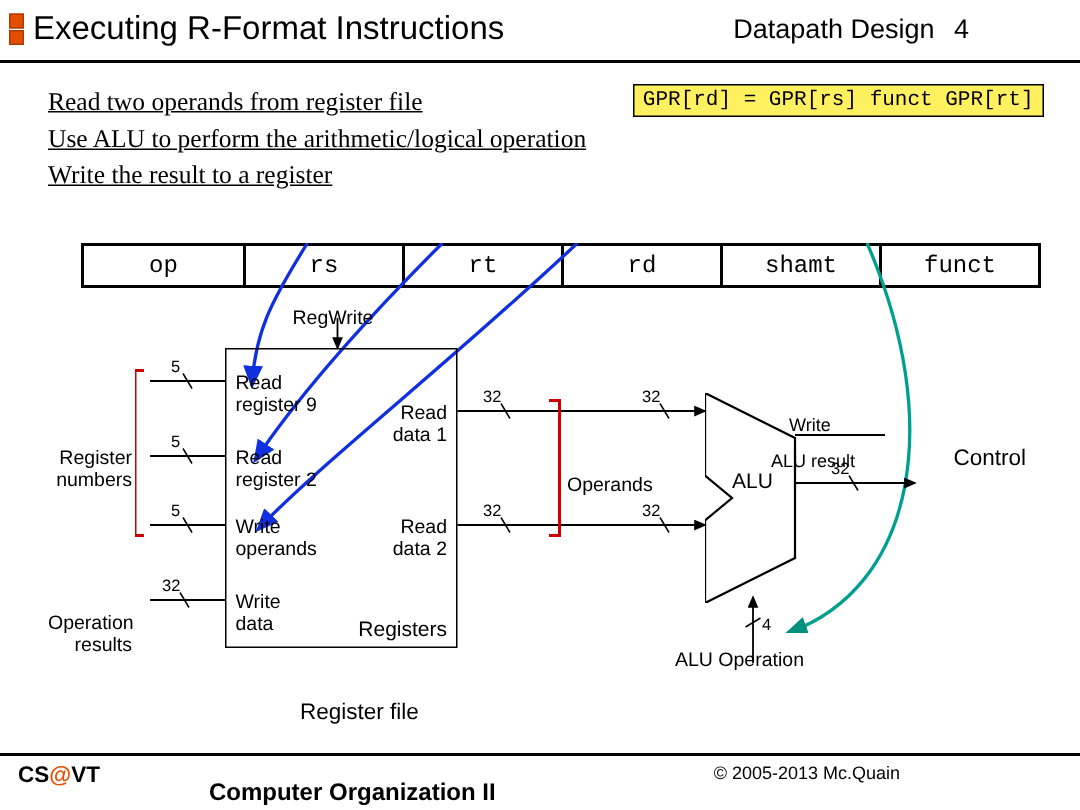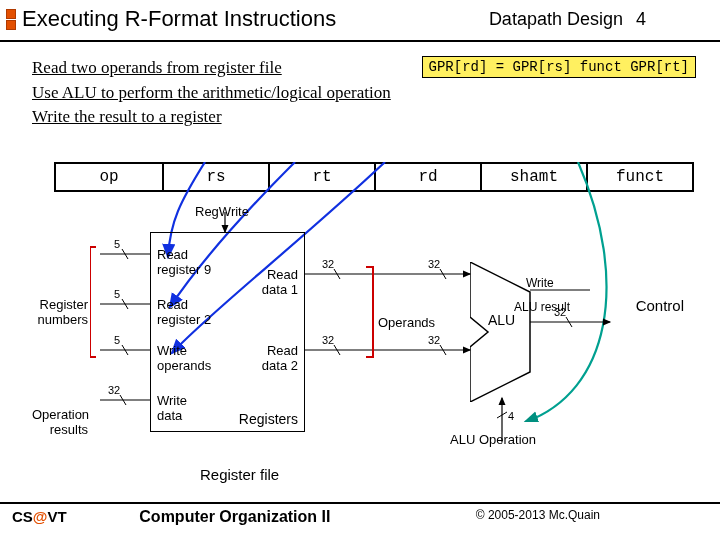--- a/index.html
+++ b/index.html
@@ -65,21 +65,21 @@
   .regwrite { position: absolute; left: 105px; top: -8px; font-size: 13px; font-family: Arial, sans-serif; }
 
   .wire { stroke: #000; stroke-width: 1.2; fill: none; }
   .tick { stroke: #000; stroke-width: 1; }
   .wlbl { font-size: 11px; font-family: Arial, sans-serif; }
 
   .ftr { position: absolute; left: 0; top: 502px; width: 720px; height: 2px; background: #000; }
   .footer { position: absolute; left: 0; top: 506px; width: 612px; display: flex; align-items: flex-start; padding: 2px 12px; }
   .cs { font-family: Arial, sans-serif; font-weight: bold; font-size: 15px; }
   .cs .at { color: #e34f00; }
-  .ftcenter { margin: 0 auto; font-family: Arial, sans-serif; font-weight: bold; font-size: 16px; }
+  .ftcenter { margin: 12px auto; font-family: Arial, sans-serif; font-weight: bold; font-size: 16px; }
   .ftright { margin-left: auto; font-family: Arial, sans-serif; font-size: 12px; }
 
   .regfile-caption { position: absolute; left: 200px; top: 466px; font-size: 15px; font-family: Arial, sans-serif; }
 </style>
 </head>
 <body>
 
 <div class="header">
   <div class="header-squares">
     <span class="sq"></span>

